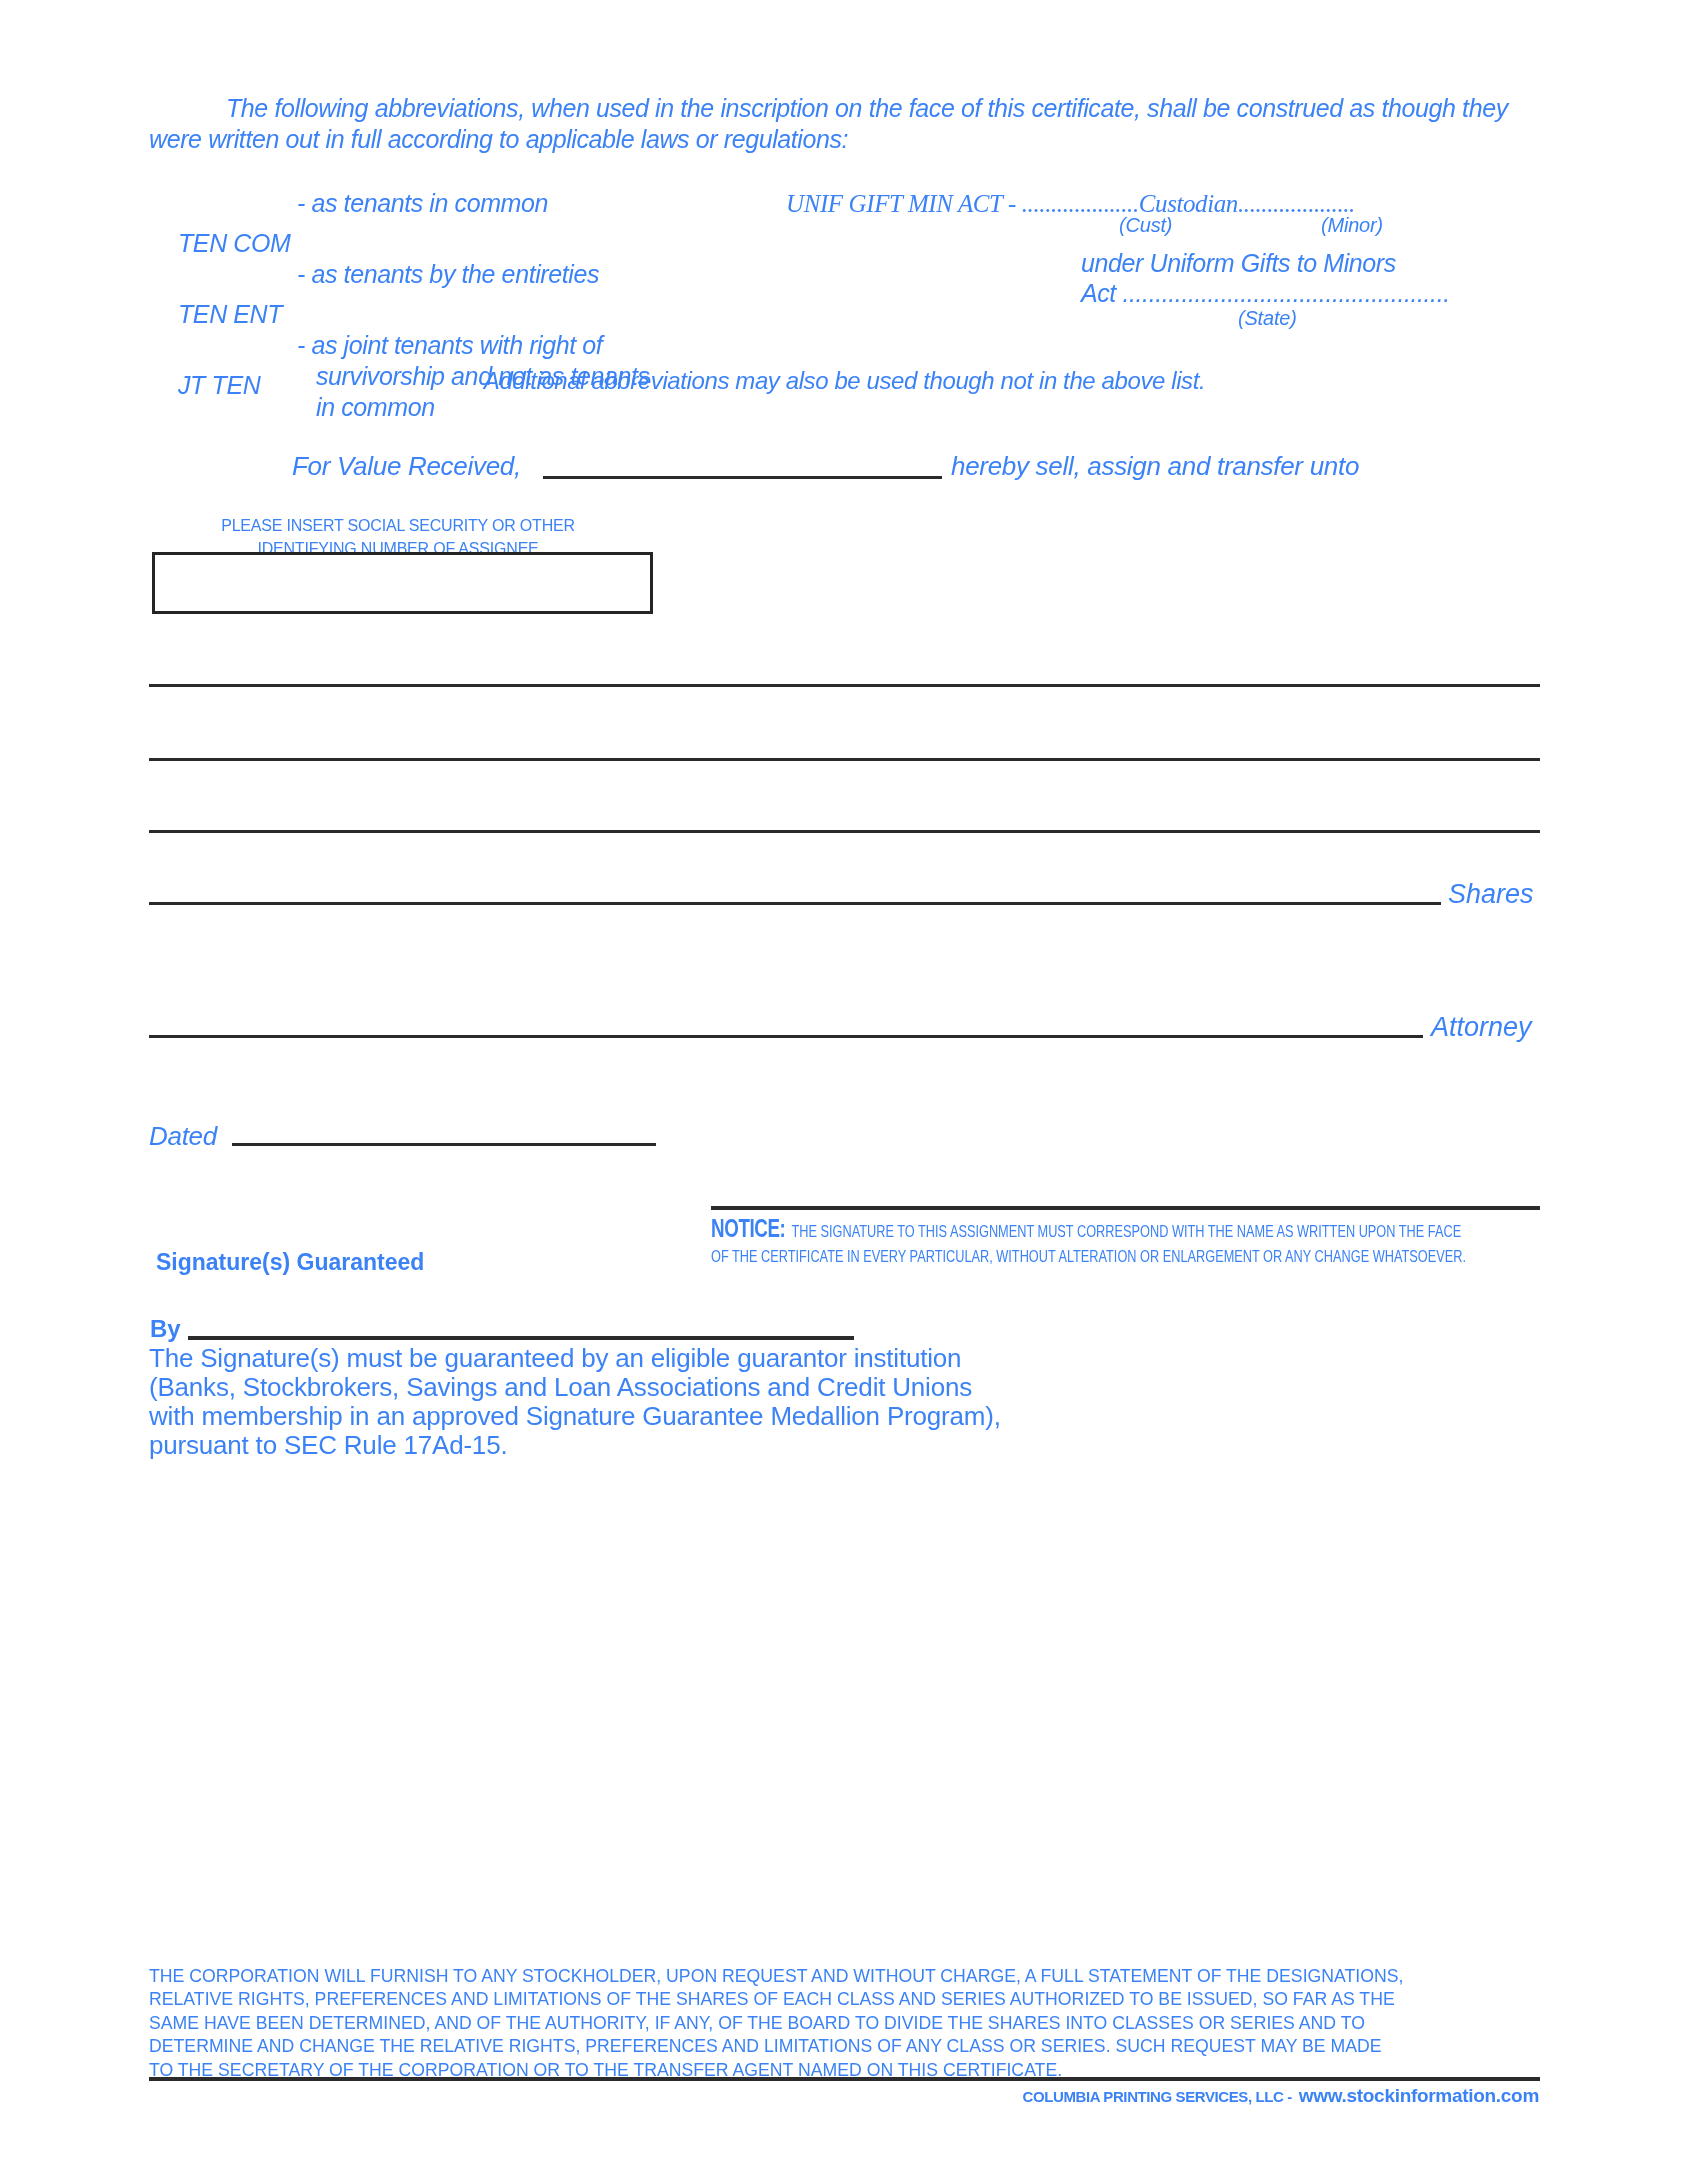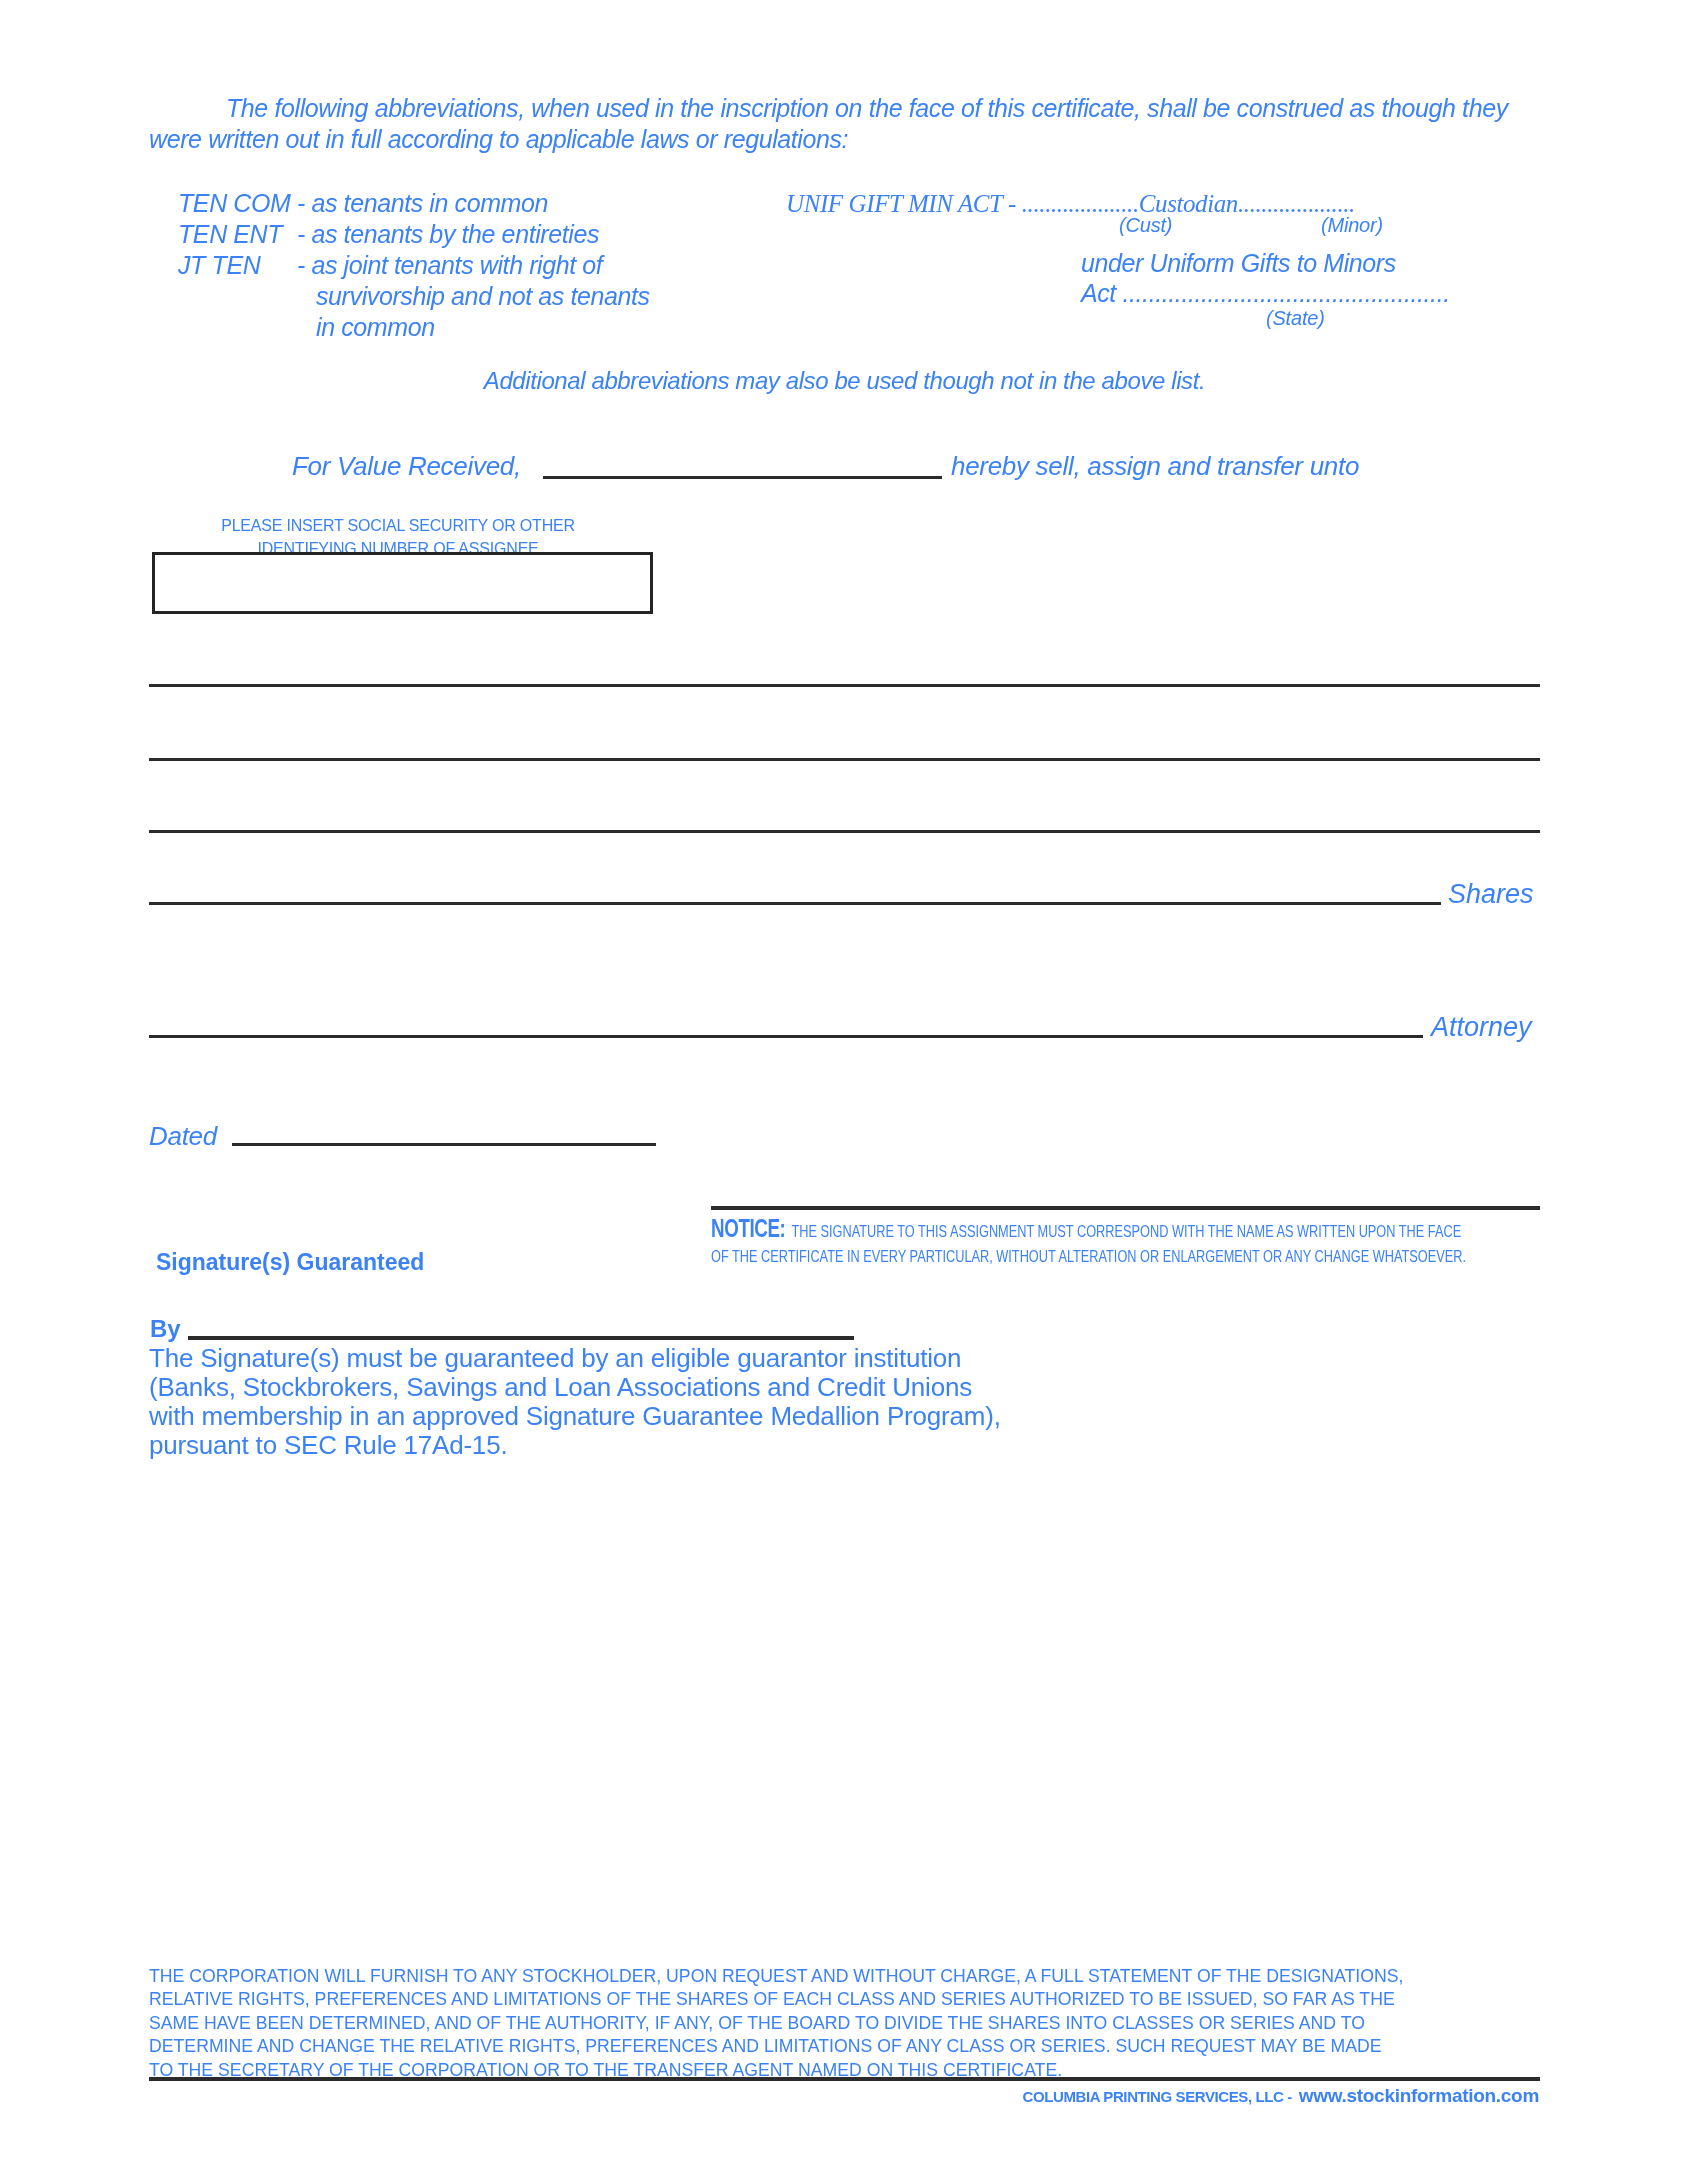--- a/index.html
+++ b/index.html
@@ -22,21 +22,21 @@
   .body-it-lg{ font-style:italic; font-size:26px; line-height:34px; letter-spacing:-0.3px; }
   .small-it  { font-style:italic; font-size:20px; letter-spacing:-0.2px; }
 
   
   .cap-sm  { font-size:16px; line-height:23px; letter-spacing:-0.2px; }
   .cap-xs  { font-size:15px; letter-spacing:-0.2px; }
 
   .intro { width:1416px; text-indent:77px; }
 
   .abbr-row  { display:flex; }
-  .abbr-key  { flex:none; width:119px; }
+  .abbr-key  { flex:none; width:119px;margin-top:40px; }
   .abbr-desc { white-space:pre; padding-left:19px; text-indent:-19px; }
 
   .rule  { background:#2b2b2b; }
   .fill-line { background:#2b2b2b; }
 
   .ssn-box { border:3px solid #242424; background:#ffffff; }
 
   .bold { font-weight:bold; }
 
   .condense { transform-origin:left top; }
@@ -76,21 +76,21 @@
 survivorship and not as tenants
 in common</span>
     </div>
   </div>
 
   <div class="abs body-it pre" style="left:786px; top:188px;font-family:Liberation Serif, serif;">UNIF GIFT MIN ACT - ....................Custodian....................</div>
   <div class="abs small-it" style="left:1119px; top:214px;">(Cust)</div>
   <div class="abs small-it" style="left:1321px; top:214px;">(Minor)</div>
   <div class="abs body-it" style="left:1081px; top:248px;">under Uniform Gifts to Minors</div>
   <div class="abs body-it pre" style="left:1081px; top:278px;">Act ..................................................</div>
-  <div class="abs small-it" style="left:1238px; top:307px;margin-left:28px;">(State)</div>
+  <div class="abs small-it" style="left:1238px; top:307px;">(State)</div>
 
   <div class="abs body-it center" style="left:149px; top:365px; width:1391px; font-size:24px;">Additional abbreviations may also be used though not in the above list.</div>
 
   <div class="abs body-it-lg" style="left:292px; top:449px;">For Value Received,</div>
   <div class="abs fill-line" style="left:543px; top:476px; width:399px; height:3px;"></div>
   <div class="abs body-it-lg" style="left:951px; top:449px;">hereby sell, assign and transfer unto</div>
 
   <div class="abs cap-sm center preline" style="left:153px; top:514px; width:490px;">PLEASE INSERT SOCIAL SECURITY OR OTHER
 IDENTIFYING NUMBER OF ASSIGNEE</div>
   <div class="abs ssn-box" style="left:152px; top:552px; width:495px; height:56px;"></div>

